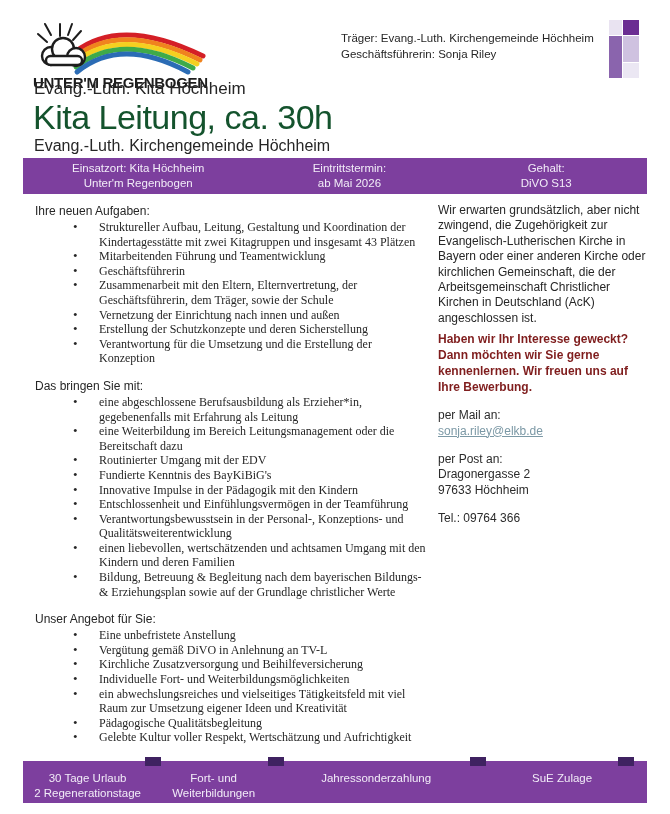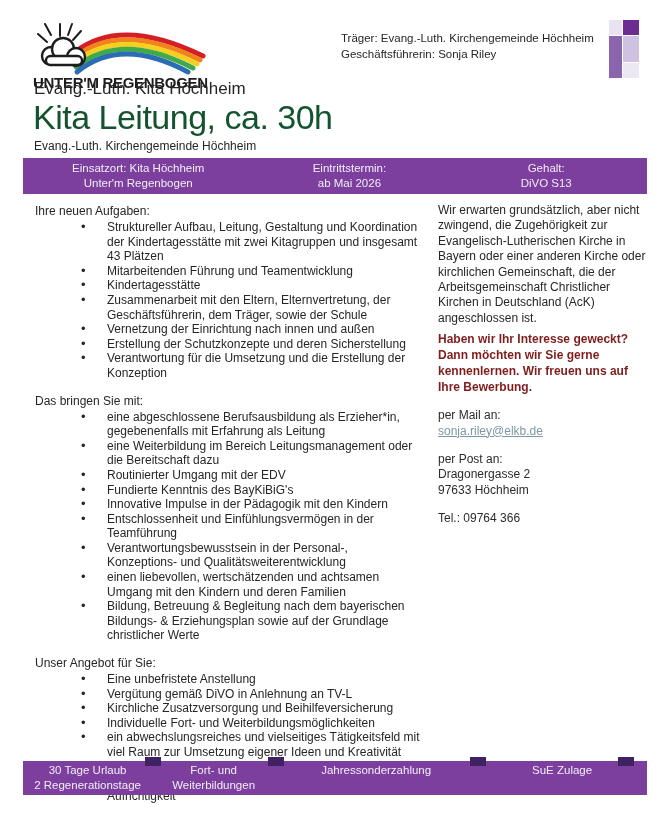--- a/index.html
+++ b/index.html
@@ -24,56 +24,56 @@
   .mz-tl{left:0;top:0;width:13px;height:15px;background:#e9e3f1;}
   .mz-tr{left:14px;top:0;width:16px;height:15px;background:#6b2d92;}
   .mz-left{left:0;top:16px;width:13px;height:42px;background:#8a64ad;}
   .mz-mid{left:14px;top:16px;width:16px;height:26px;background:#cfc2e0;}
   .mz-bot{left:14px;top:43px;width:16px;height:15px;background:#ebe7f3;}
 
   
   .title-block{position:absolute;left:34px;top:82px;width:560px;}
   .kicker{font-size:17px;line-height:14px;color:#262626;}
   .job-title{font-size:34px;font-weight:400;line-height:40px;color:#14532d;margin:1px 0 2px -1px;letter-spacing:-0.5px;}
-  .subtitle{font-size:12px;line-height:14px;color:#262626;}
+  .subtitle{font-size:16px;line-height:14px;color:#262626;}
 
   
   .info-banner{position:absolute;left:23px;top:158px;width:624px;display:flex;
     background:var(--banner-purple);color:var(--banner-text);text-align:center;
     font-size:11.5px;line-height:14.5px;padding:3px 0 4px;justify-content:flex-end;}
   .info-col-1{flex:1.2;}
   .info-col-2{flex:1;}
   .info-col-3{flex:1.05;}
 
   
   .main{position:absolute;left:35px;top:203px;width:613px;display:flex;justify-content:space-between;}
   .col-left{width:398px;font-size:12px;}
   .col-right{width:210px;font-size:12px;}
 
   .section{margin-bottom:12px;}
   .section-heading{font-size:12px;line-height:16px;color:#262626;}
-  .bullet-list{list-style:none;margin:1px 12px 0;padding:0 0 0 60px;}
+  .bullet-list{list-style:none;margin:1px 4px 0;padding:0 0 0 60px;font-family:Liberation Serif, serif;}
   .bullet-list li{position:relative;line-height:14.6px;color:#262626;}
   .bullet-list li::before{content:"\2022";position:absolute;left:-26px;top:0;font-size:13px;}
 
   .notice{margin-top:14px;font-style:italic;font-size:13px;line-height:17px;color:#1f1f1f;width:404px;}
 
   
   .aside-par{line-height:15.4px;color:#262626;margin-bottom:5px;}
   .cta{font-weight:700;line-height:16px;color:#7f1d1d;margin-bottom:13px;}
   .contact-block{line-height:15.4px;margin-bottom:13px;}
   .email-link{color:var(--link);text-decoration:underline;cursor:pointer;}
 
   
   .benefits-wrap{position:absolute;left:23px;top:757px;width:624px;height:37px;}
   .benefit-tab{position:absolute;top:0;width:16px;height:9px;background:var(--tab-dark);z-index:2;}
   .tab-1{left:122px;} .tab-2{left:245px;} .tab-3{left:447px;} .tab-4{left:595px;}
   .benefits{position:absolute;left:0;top:4px;width:624px;display:flex;
     background:var(--banner-purple);color:var(--banner-text);text-align:center;
-    font-size:11.5px;line-height:14.5px;padding:2px 0 3px;z-index:1;}
+    font-size:11.5px;line-height:14.5px;padding:10px 0 3px;z-index:1;}
   .bn-1{flex-basis:20.7%;} .bn-2{flex-basis:19.7%;} .bn-3{flex-basis:32.4%;} .bn-4{flex-basis:27.2%;}
 </style>
 </head>
 <body>
 
 <div class="page">
 
   <div class="logo-block">
     <svg class="logo-art" width="178" height="62" viewBox="0 0 178 62" aria-hidden="true">
 
@@ -139,21 +139,21 @@
 
   <div class="main">
 
     <div class="col-left">
 
       <div class="section">
         <p class="section-heading">Ihre neuen Aufgaben:</p>
         <ul class="bullet-list">
           <li>Struktureller Aufbau, Leitung, Gestaltung und Koordination der Kindertagesstätte mit zwei Kitagruppen und insgesamt 43 Plätzen</li>
           <li>Mitarbeitenden Führung und Teamentwicklung</li>
-          <li>Kindertagesstätte</li>
+          <li>Geschäftsführerin</li>
           <li>Zusammenarbeit mit den Eltern, Elternvertretung, der Geschäftsführerin, dem Träger, sowie der Schule</li>
           <li>Vernetzung der Einrichtung nach innen und außen</li>
           <li>Erstellung der Schutzkonzepte und deren Sicherstellung</li>
           <li>Verantwortung für die Umsetzung und die Erstellung der Konzeption</li>
         </ul>
       </div>
 
       <div class="section">
         <p class="section-heading">Das bringen Sie mit:</p>
         <ul class="bullet-list">

